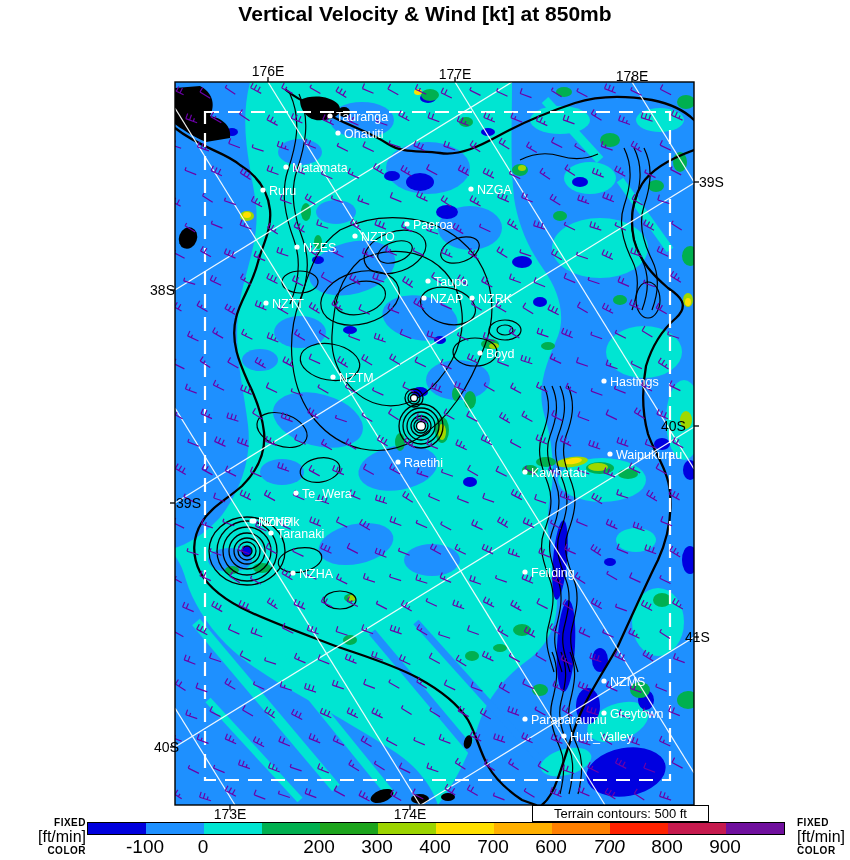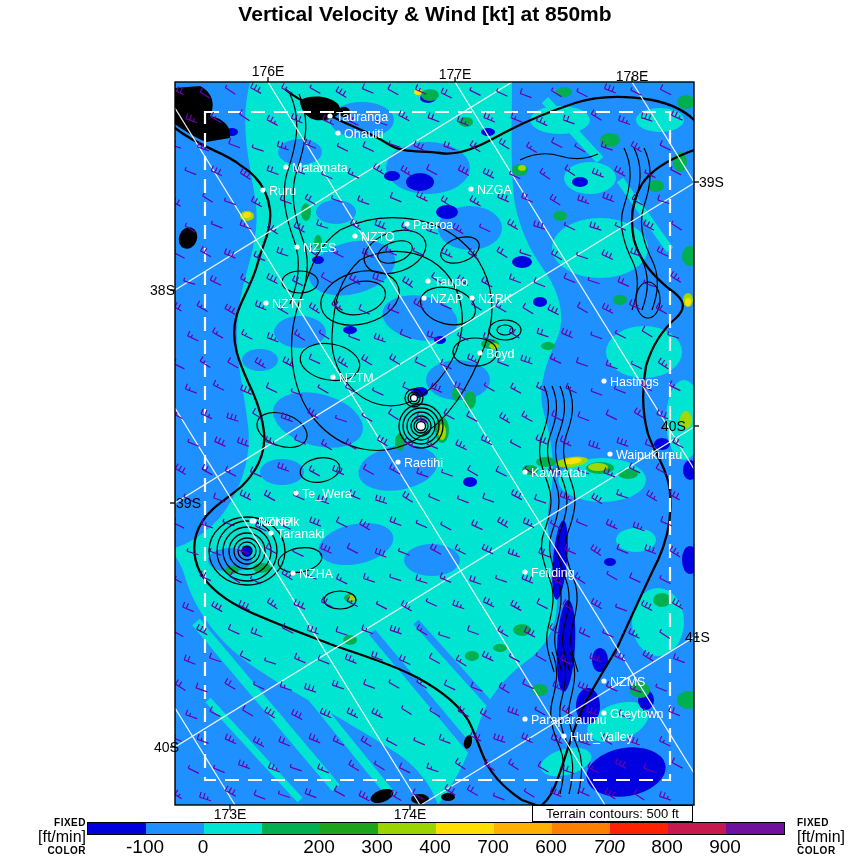--- a/index.html
+++ b/index.html
@@ -14,21 +14,21 @@
   svg text.site{font-size:12.5px;fill:#ffffff;font-family:"Liberation Sans",sans-serif;}
   #colorbar{position:absolute;top:822px;height:11px;display:flex;border:1px solid #000;}
   #colorbar .seg{height:100%;}
   .cnum{position:absolute;top:836px;font-size:19px;transform:translateX(-50%);white-space:nowrap;}
   .fixedblk{position:absolute;top:818px;line-height:1;}
   .fixedblk .s{font-size:10px;font-weight:bold;letter-spacing:.5px;display:block;}
   .fixedblk .m{font-size:16px;display:block;margin:1px 0;}
   #fixed-left{left:16px;width:70px;text-align:right;}
   #fixed-right{left:797px;text-align:left;}
   #terrainbox{position:absolute;left:532px;top:805px;border:1.5px solid #000;background:#fff;
-              font-size:13px;padding:0 13px;line-height:15px;white-space:nowrap;}
+              font-size:13px;padding:0 21px;line-height:15px;white-space:nowrap;}
 </style>
 </head>
 <body>
 
 <div id="canvas">
 
   <div id="title" class="hdr">Vertical Velocity &amp; Wind [kt] at 850mb</div>
 
   <svg width="850" height="860" viewBox="0 0 850 860" style="position:absolute;left:0;top:0">
     <defs>

